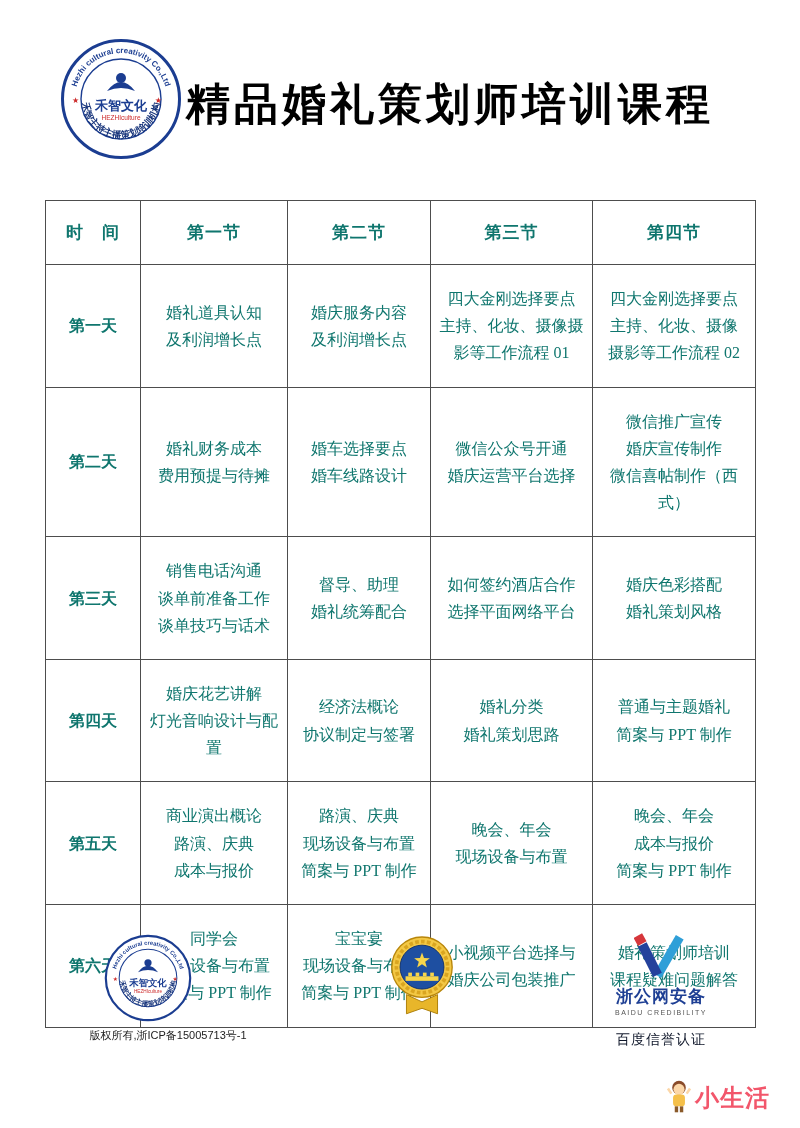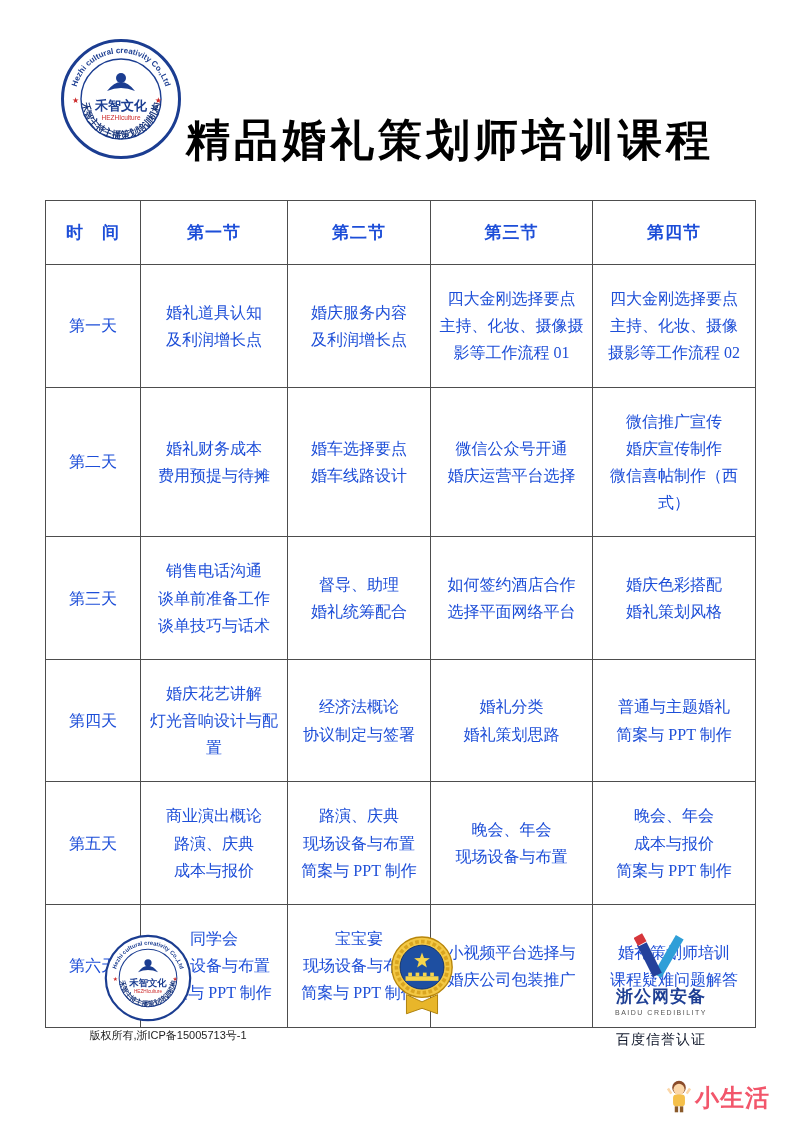--- a/index.html
+++ b/index.html
@@ -11,37 +11,37 @@
     position:relative;
   }
   .page { position:relative; width:800px; height:1128px; background:#ffffff; overflow:hidden; }
 
   
   .header-logo { position:absolute; left:60px; top:38px; width:122px; height:122px; }
   .title {
     position:absolute; left:186px; top:80px;
     font-size:44px; font-weight:900; letter-spacing:4px;
     color:#000000; font-family:"Liberation Sans", sans-serif;
-    line-height:1.1; white-space:nowrap;margin-top:36px;
+    line-height:1.1; white-space:nowrap;
   }
 
   
   .course-table {
     position:absolute; left:45px; top:200px; width:710px;
     border-collapse:collapse; table-layout:fixed;
     font-family:"Liberation Serif", serif;
   }
   .course-table th, .course-table td {
     border:1px solid #4d4d4d;
     text-align:center; vertical-align:middle;
-    padding:20px 4px; color:#1d4ed8;
+    padding:20px 4px; color:#0f766e;
   }
   .course-table th { font-size:17px; font-weight:bold; height:64px; letter-spacing:1px; }
   .course-table td { font-size:16px; line-height:1.7; white-space:pre-line; }
-  .day-cell { font-size:17px; }
+  .day-cell { font-size:17px;font-weight:bold; }
   tr.r1 td { height:104px; }
   tr.r2 td { height:93px; }
   tr.r3 td { height:96px; }
   tr.r4 td { height:92px; }
   tr.r5 td { height:97px; }
   tr.r6 td { height:97px; }
 
   
   .footer-logo { position:absolute; left:104px; top:934px; width:88px; height:88px; }
   .police-badge { position:absolute; left:390px; top:930px; width:64px; height:88px; }

